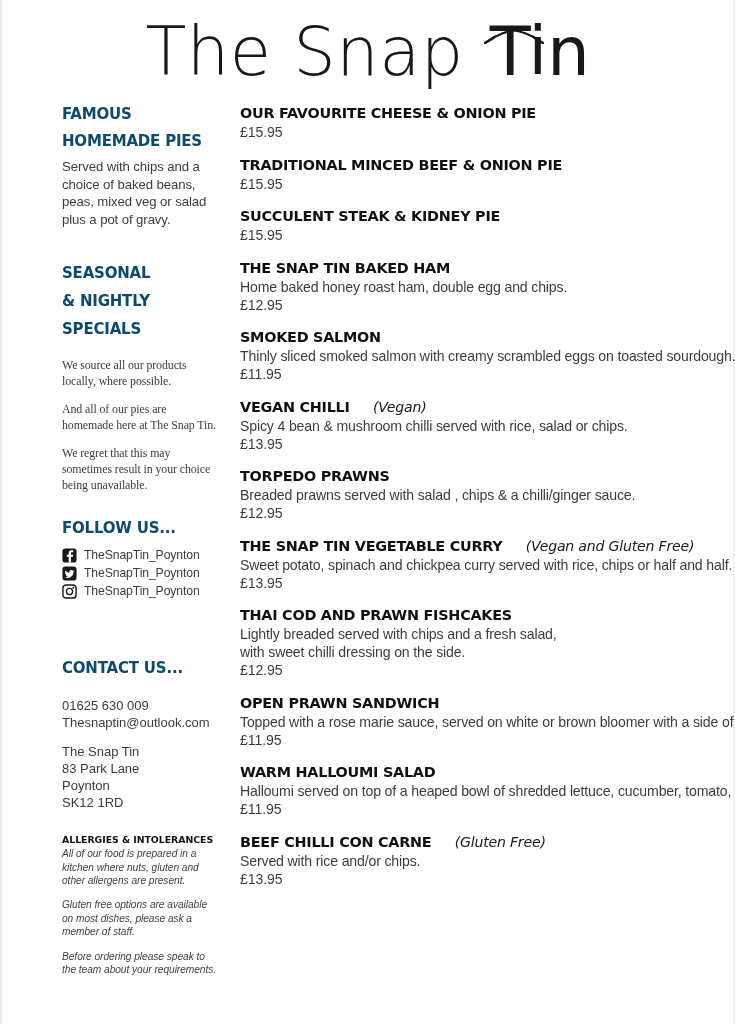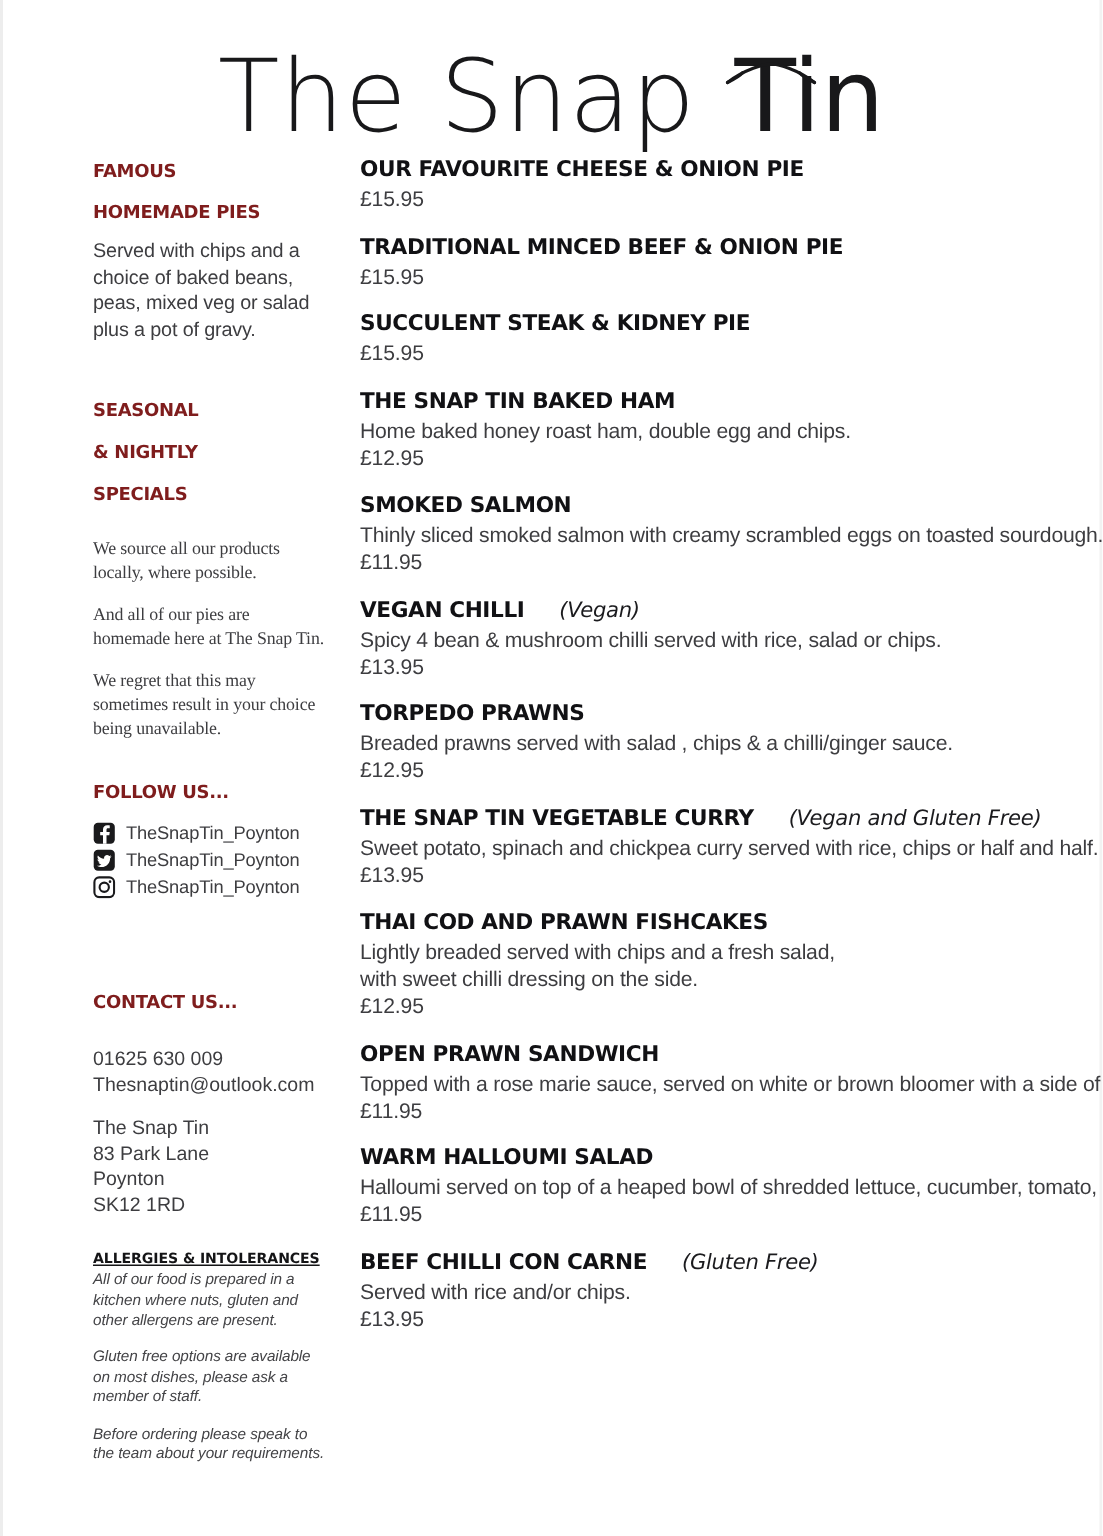--- a/index.html
+++ b/index.html
@@ -20,21 +20,21 @@
     inset: 0;
     background: #ffffff;
     border-left: 2px solid #ededed;
     border-right: 2px solid #f2f2f2;
     box-sizing: border-box;
   }
 
   
   .masthead {
     position: absolute;
-    top: 18px;
+    top: 6px;
     left: 0;
     right: 0;
     height: 92px;
     display: flex;
     align-items: center;
     justify-content: center;
   }
   .logo-wrap {
     display: flex;
     align-items: flex-start;
@@ -82,24 +82,24 @@
     position: absolute;
     left: 238px;
     top: 104px;
     width: 456px;
   }
 
   
   .side-head {
     font-family: "DejaVu Sans", sans-serif;
     font-weight: bold;
-    font-size: 12px;
+    font-size: 15px;
     line-height: 21px;
     letter-spacing: -0.2px;
-    color: #7f1d1d;
+    color: #0c4a6e;
     margin: 0 0 6px 0;
   }
   .side-head.tight { line-height: 22px; }
   .side-body {
     font-size: 13.2px;
     line-height: 17.5px;
     color: #3d3d40;
     margin: 0;
     letter-spacing: -0.1px;
   }
@@ -139,21 +139,20 @@
   }
 
   .allergy-head {
     font-family: "DejaVu Sans", sans-serif;
     font-weight: bold;
     font-size: 9.4px;
     line-height: 13px;
     letter-spacing: -0.05px;
     color: #141416;
     margin: 0 0 1px 0;
-    text-decoration: underline;
   }
   .allergy-body {
     font-size: 10.2px;
     line-height: 13.4px;
     color: #434346;
     margin: 0;
     letter-spacing: -0.05px;
     font-style: italic;
   }
   .allergy-blk { margin-bottom: 11px; }

